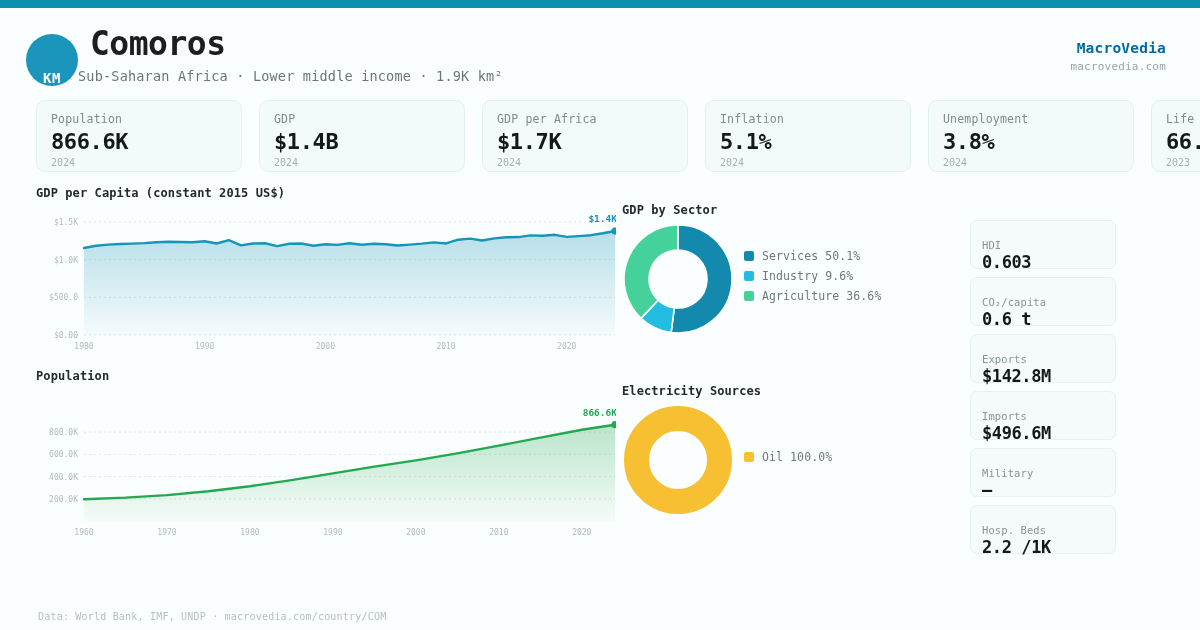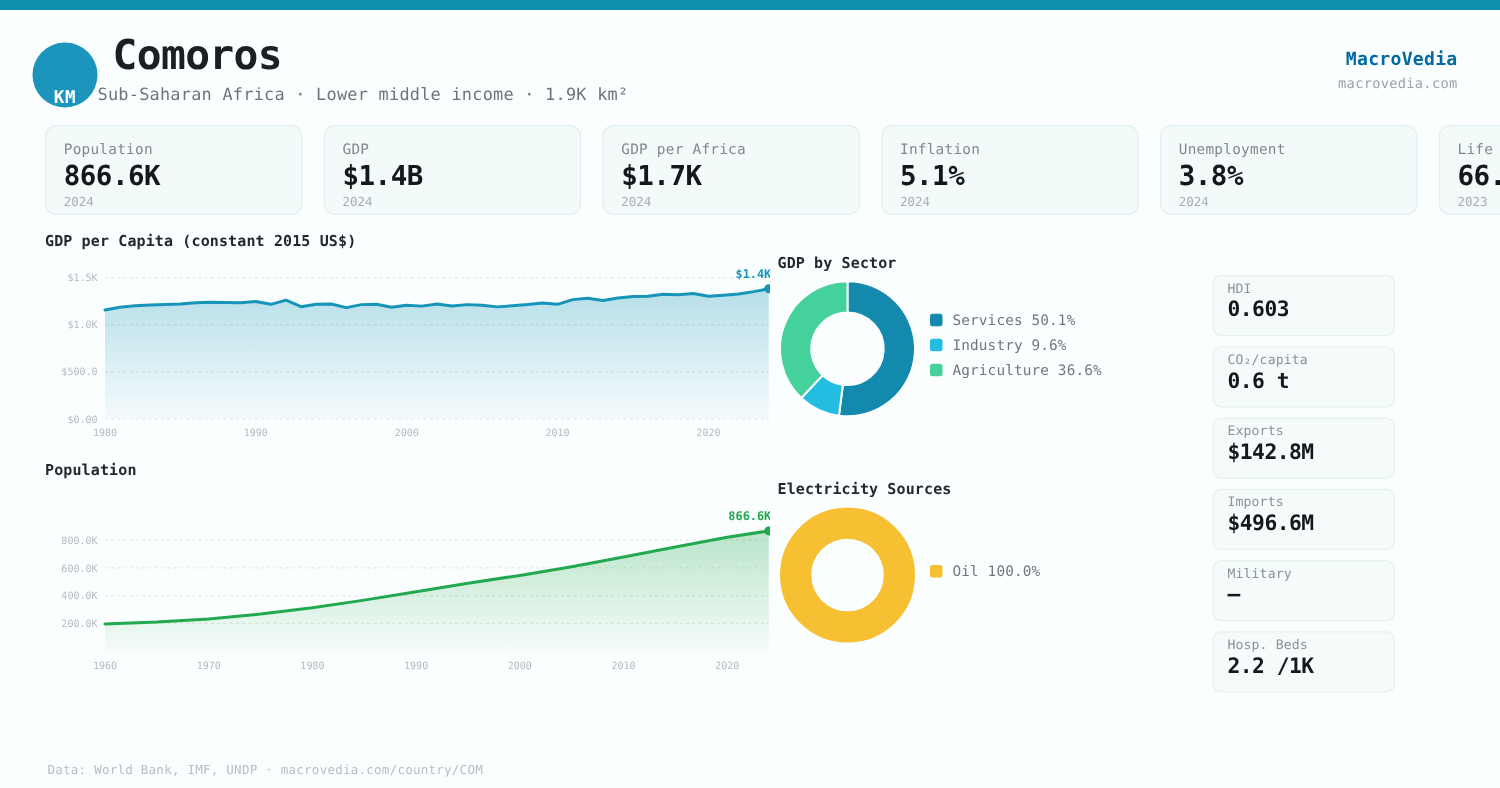--- a/index.html
+++ b/index.html
@@ -64,21 +64,21 @@
   .donut-row { display: flex; align-items: center; margin-top: 6px; }
   .legend { margin-left: 10px; }
   .legend-item { display: flex; align-items: center; margin-bottom: 6px; }
   .swatch { width: 10px; height: 10px; border-radius: 2px; margin-right: 8px; flex: none; }
   .legend-text { font-size: 11.5px; color: #6e787c; letter-spacing: .1px; white-space: nowrap; }
 
   
   .rail { position: absolute; left: 970px; top: 220px; width: 146px; display: flex; flex-direction: column; gap: 8px; }
   .rail-card {
     height: 49px; border-radius: 7px; background: #f4fbfa; border: 1px solid #e4f1ef;
-    padding: 4px 11px 0 11px;
+    padding: 18px 11px 0 11px;
   }
   .rail-label { font-size: 10.5px; color: #899497; letter-spacing: .1px; }
   .rail-value { font-size: 17px; font-weight: bold; color: #14181b; margin-top: 1px; letter-spacing: -0.4px; }
 
   
   .footer { position: absolute; left: 38px; bottom: 8px; font-size: 10px; color: #b6bec1; letter-spacing: .2px; }
 </style>
 </head>
 <body>
 

